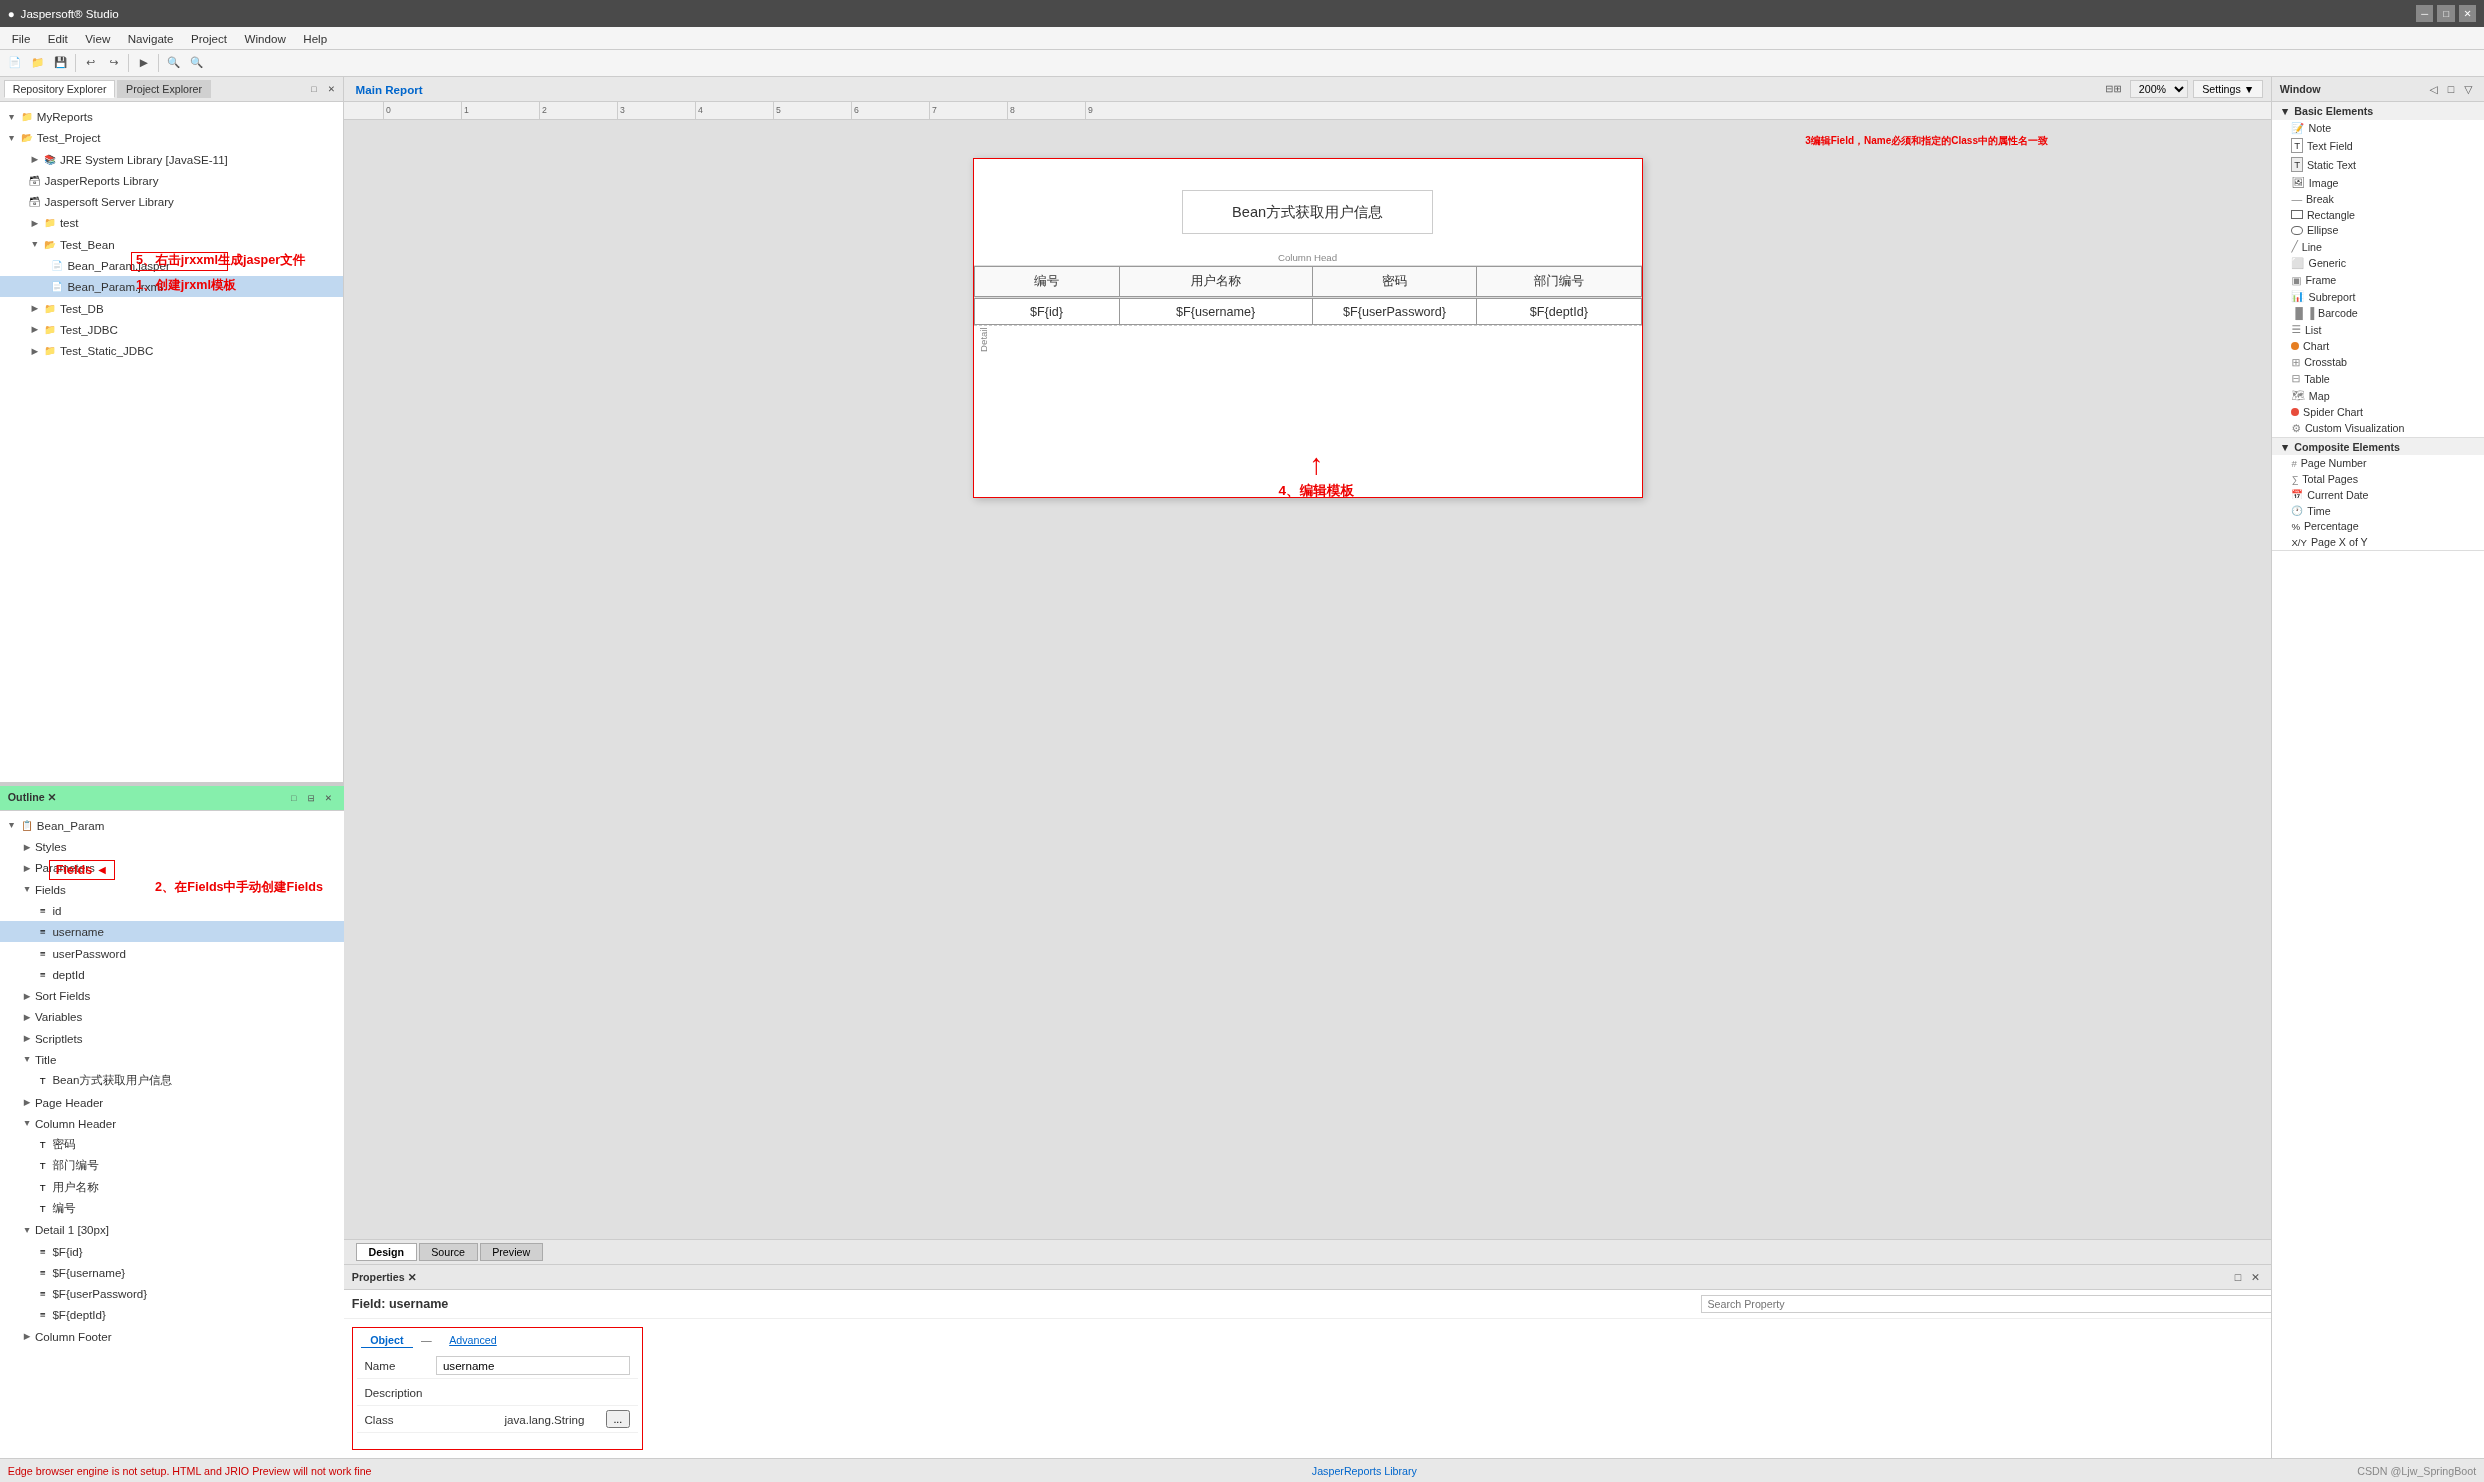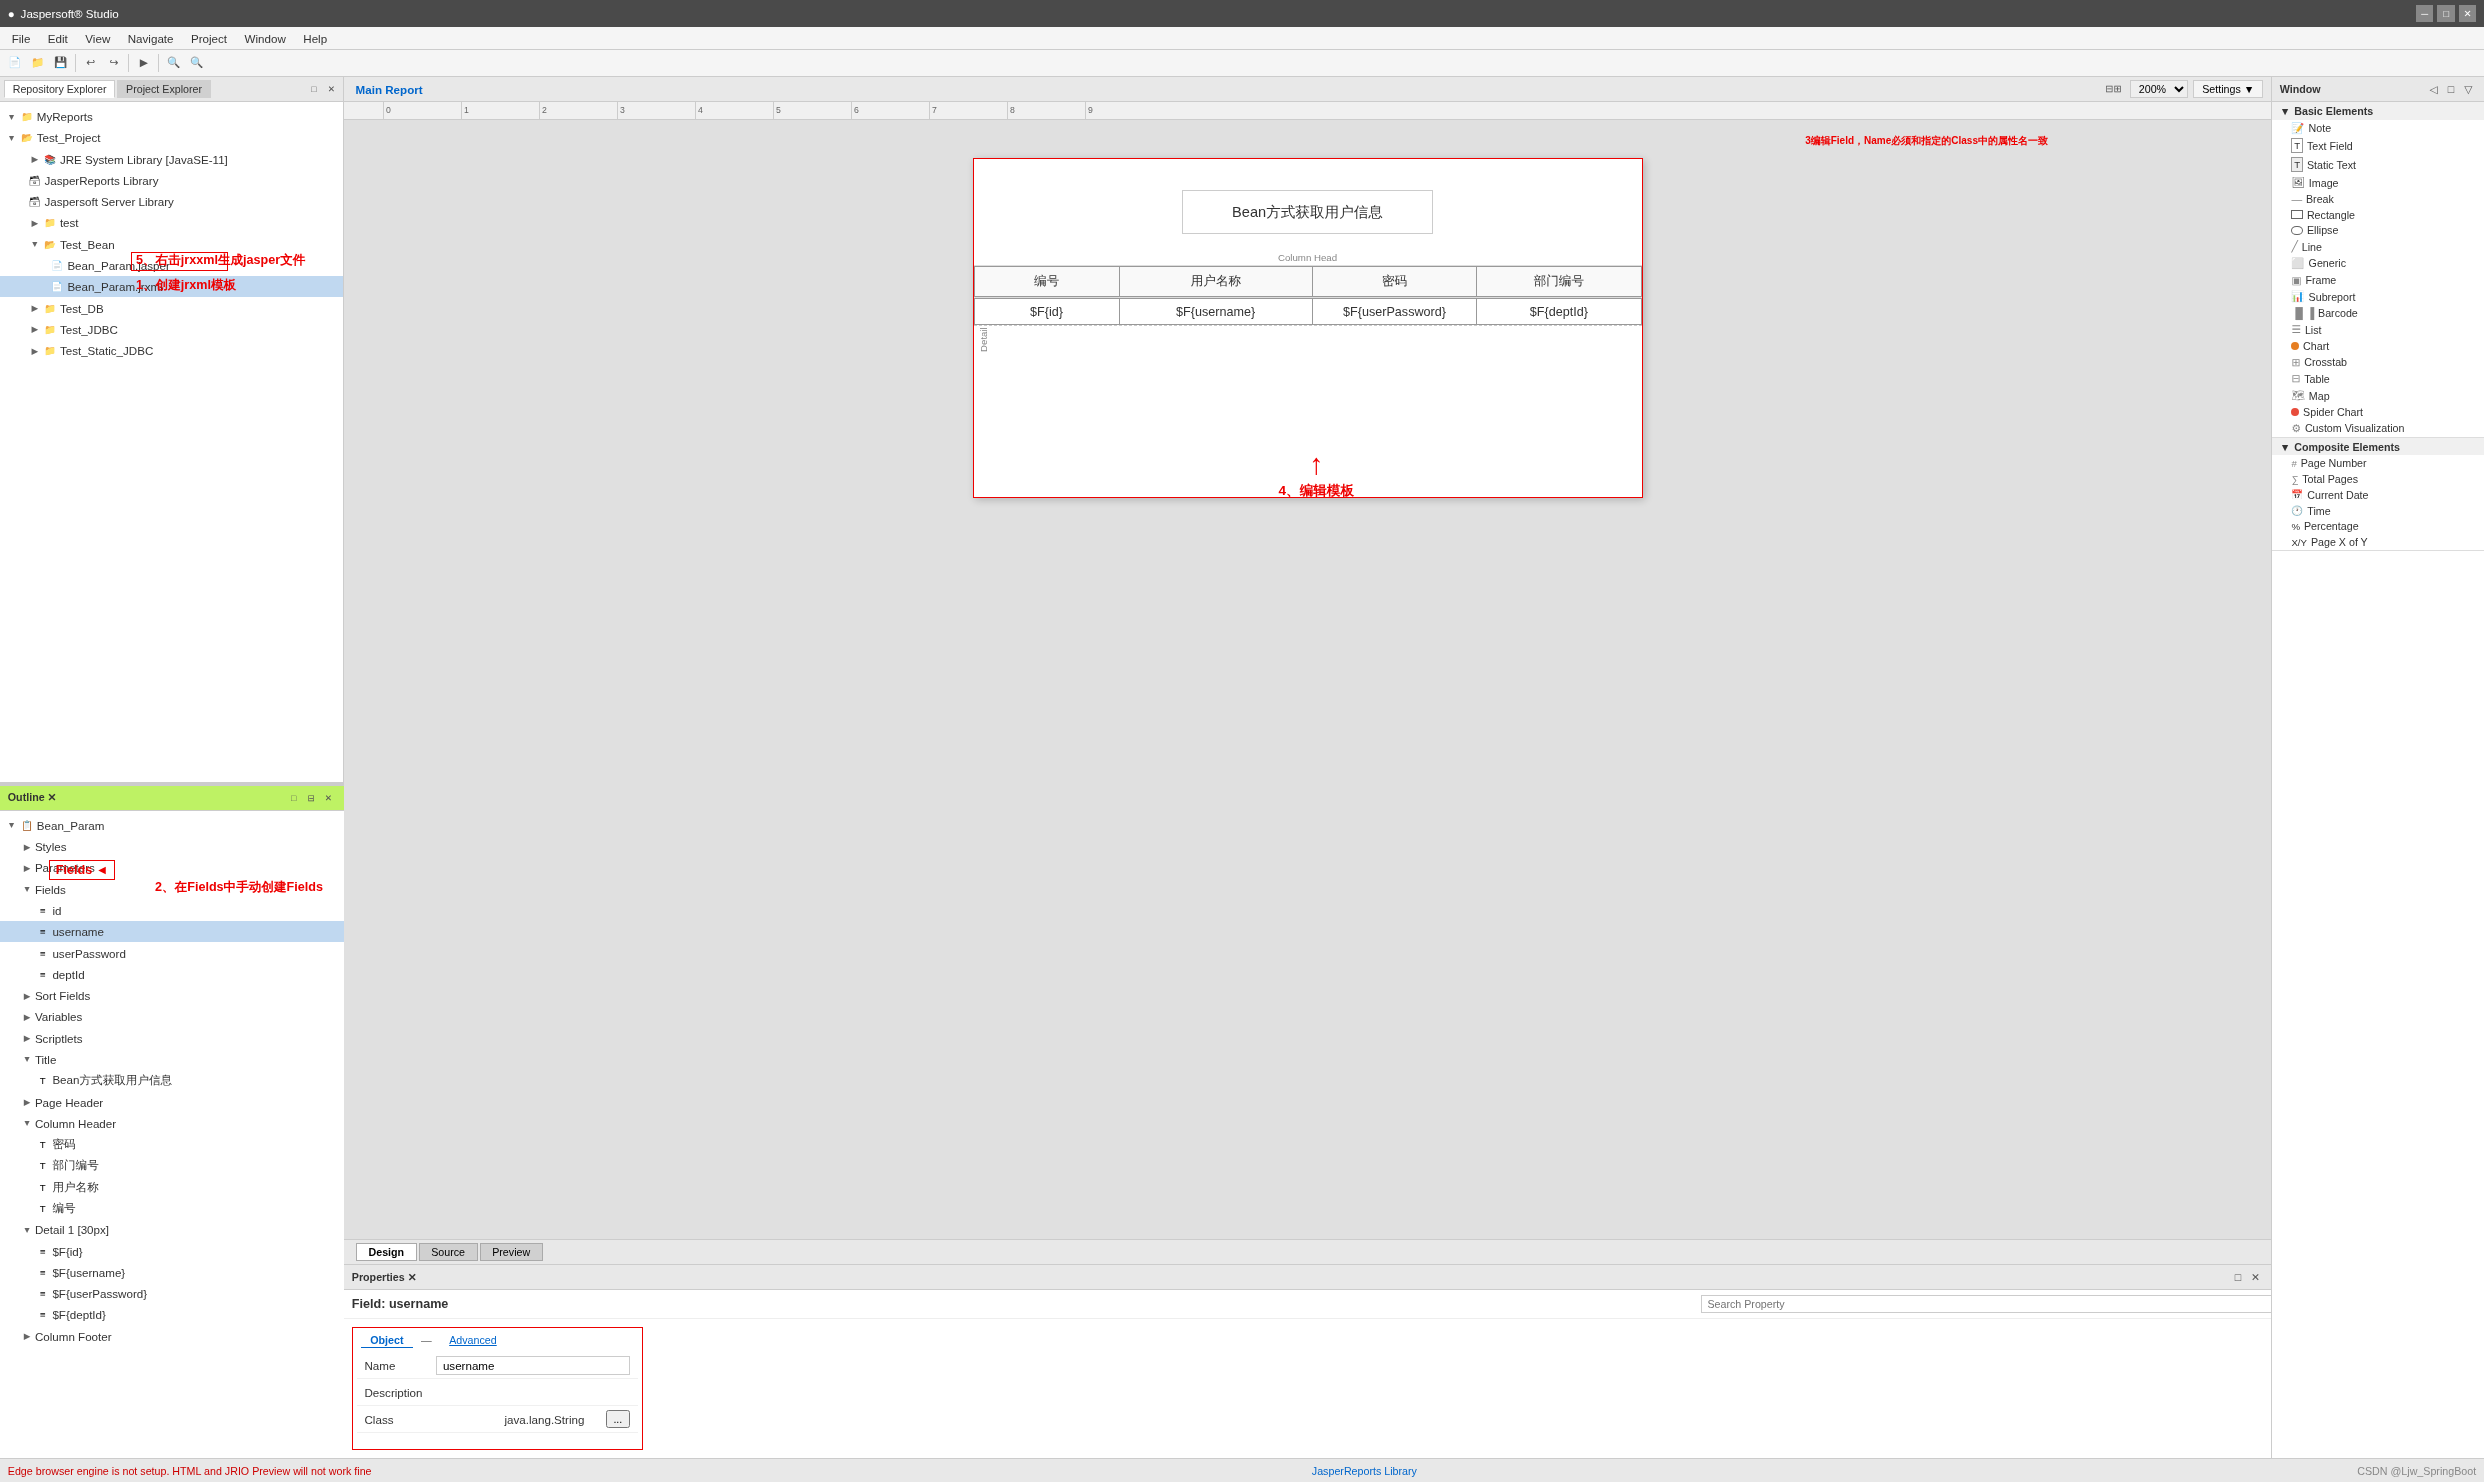--- a/index.html
+++ b/index.html
@@ -104,21 +104,21 @@
     
     .outline-panel {
       width: 344px;
       background: #fff;
       border-right: 1px solid #ccc;
       display: flex;
       flex-direction: column;
     }
     .outline-header {
       height: 25px;
-      background: #bef264;
+      background: #86efac;
       border-bottom: 1px solid #ccc;
       display: flex;
       align-items: center;
       padding: 0 7.8px;
       font-size: 10.7px;
       font-weight: bold;
       color: #333;
       justify-content: space-between;
     }
     .outline-header-controls { display: flex; gap: 1.9px; }

